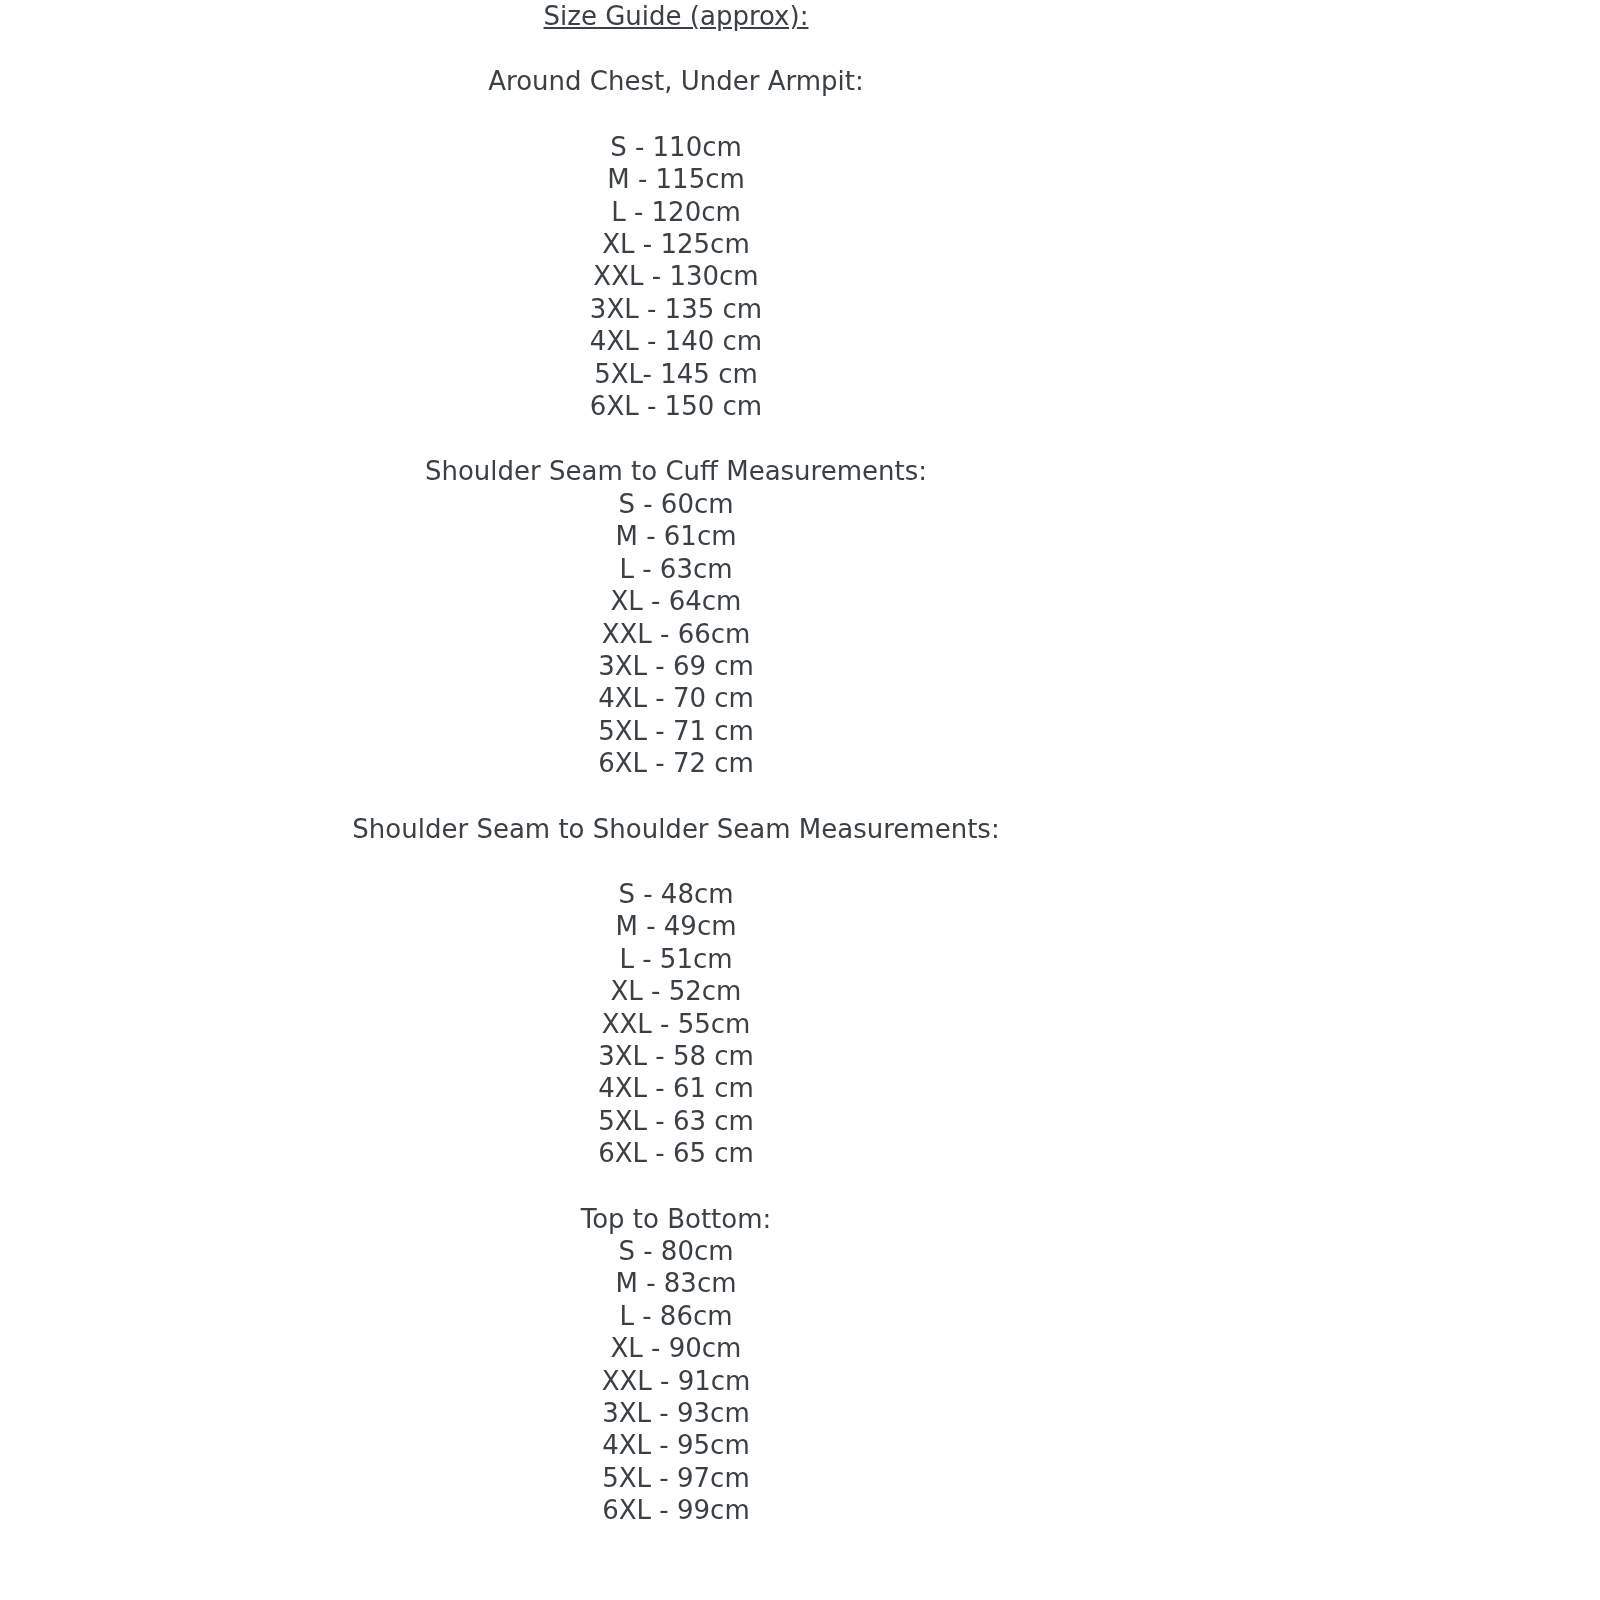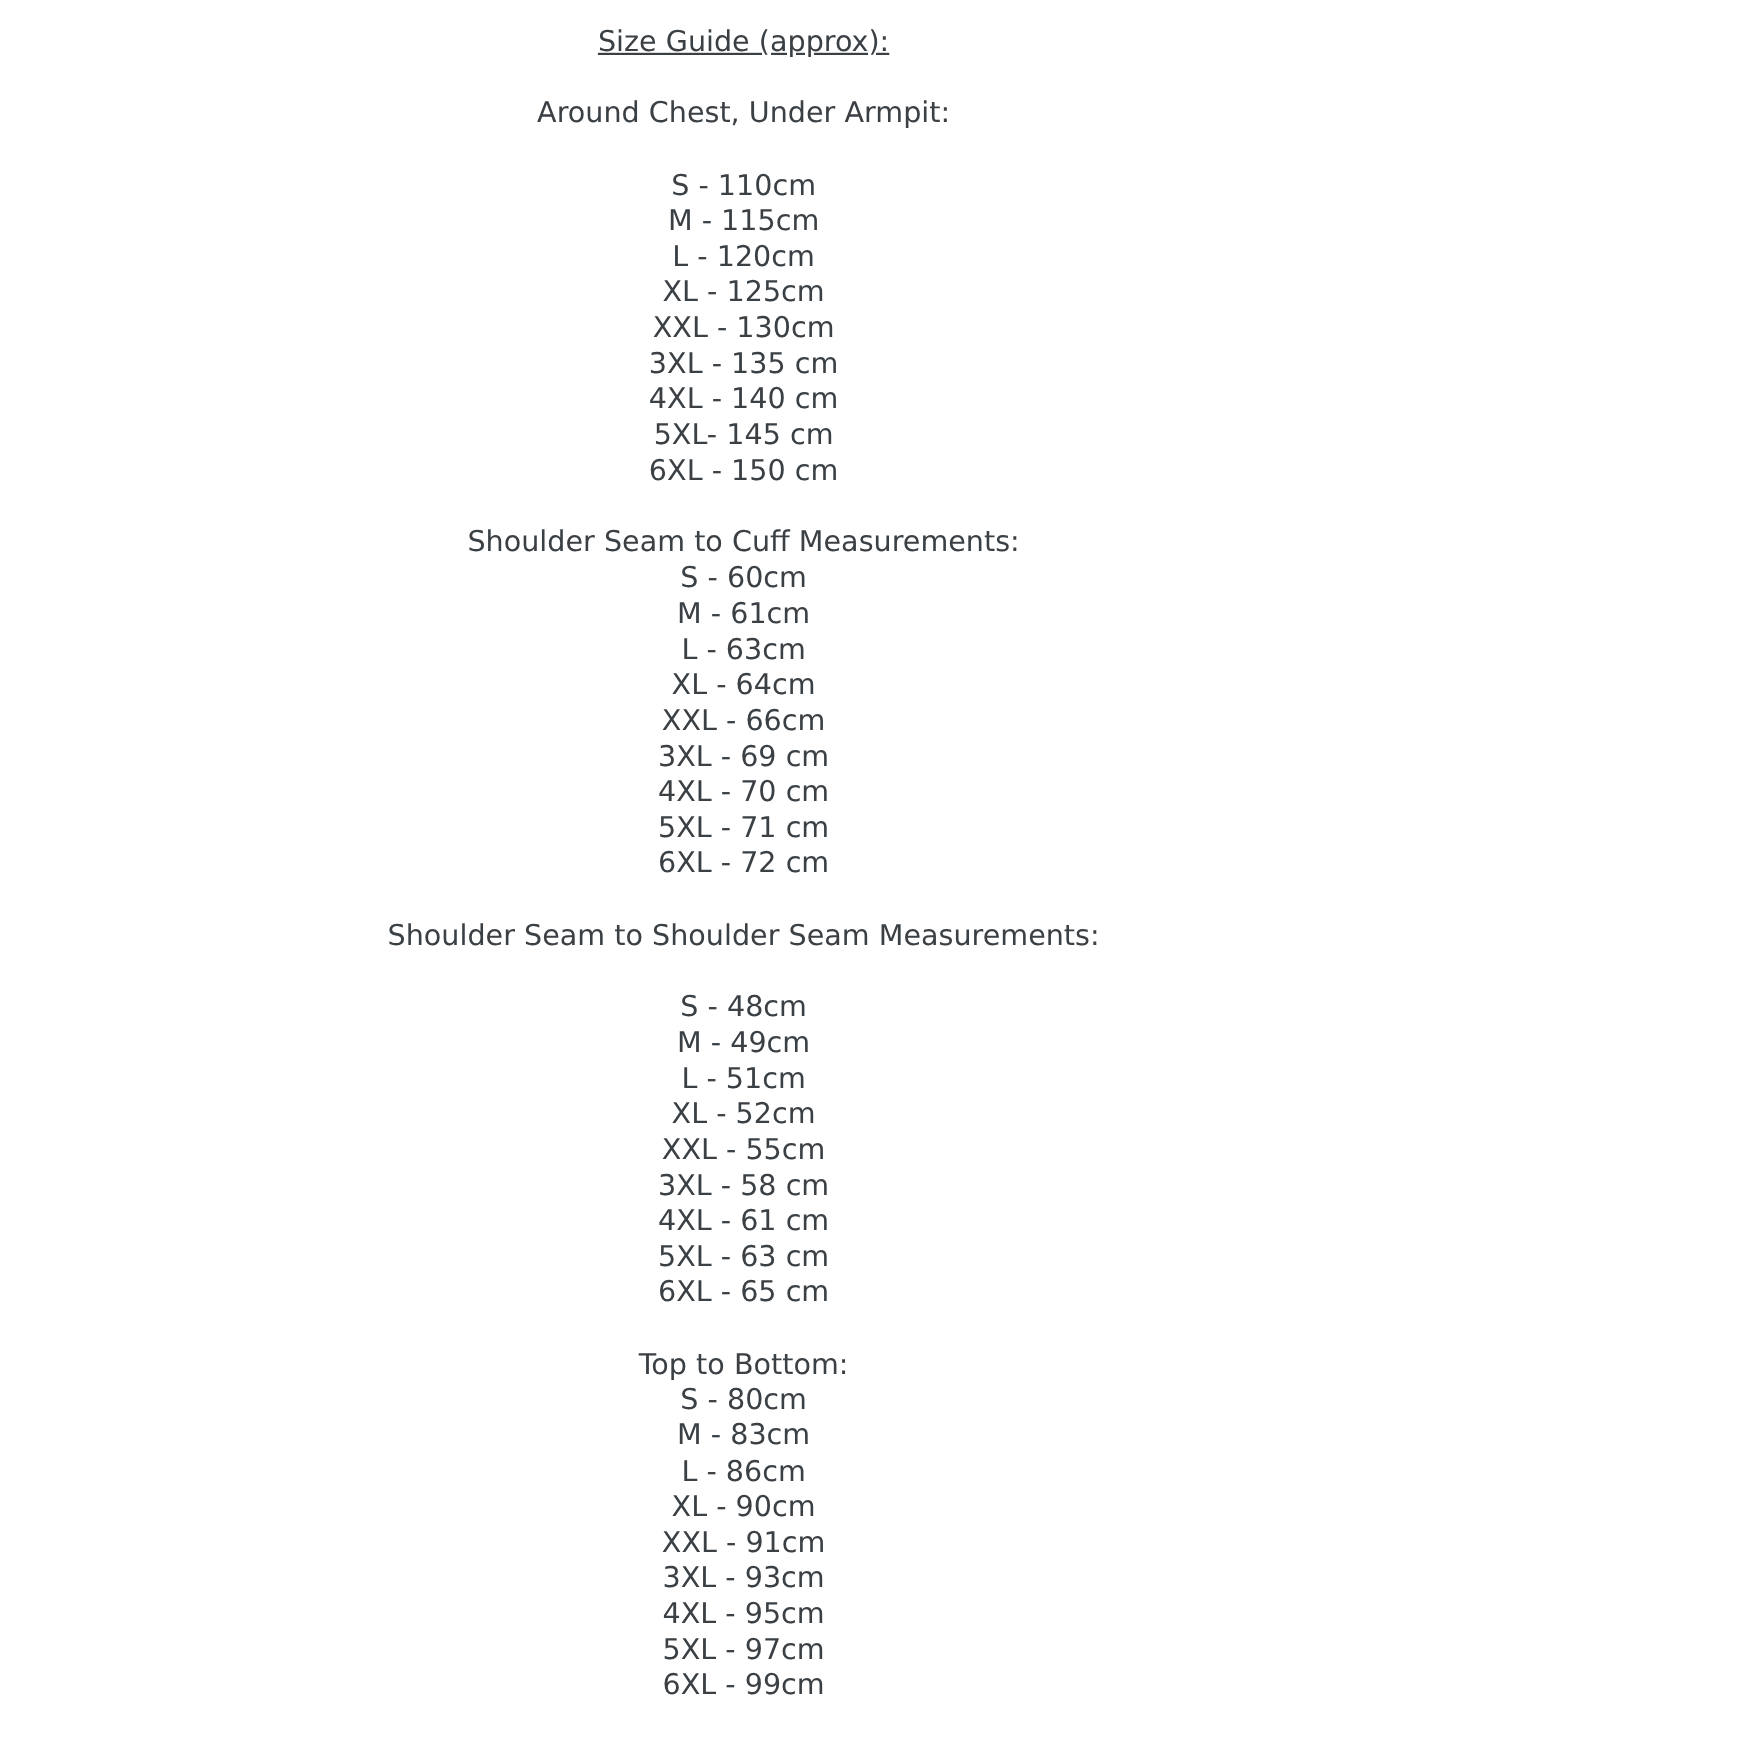--- a/index.html
+++ b/index.html
@@ -4,21 +4,20 @@
 <style>
   html, body {
     margin: 0;
     padding: 0;
     background: #ffffff;
   }
   .page {
     width: 1276px;
     height: 1600px;
     box-sizing: border-box;
-    padding-top: 22px;
     overflow: hidden;
     background: #ffffff;
     font-family: "DejaVu Sans", "Liberation Sans", sans-serif;
     font-size: 26px;
     line-height: 32.4px;
     color: #3b4045;
     text-align: center;
   }
   
   .content {

